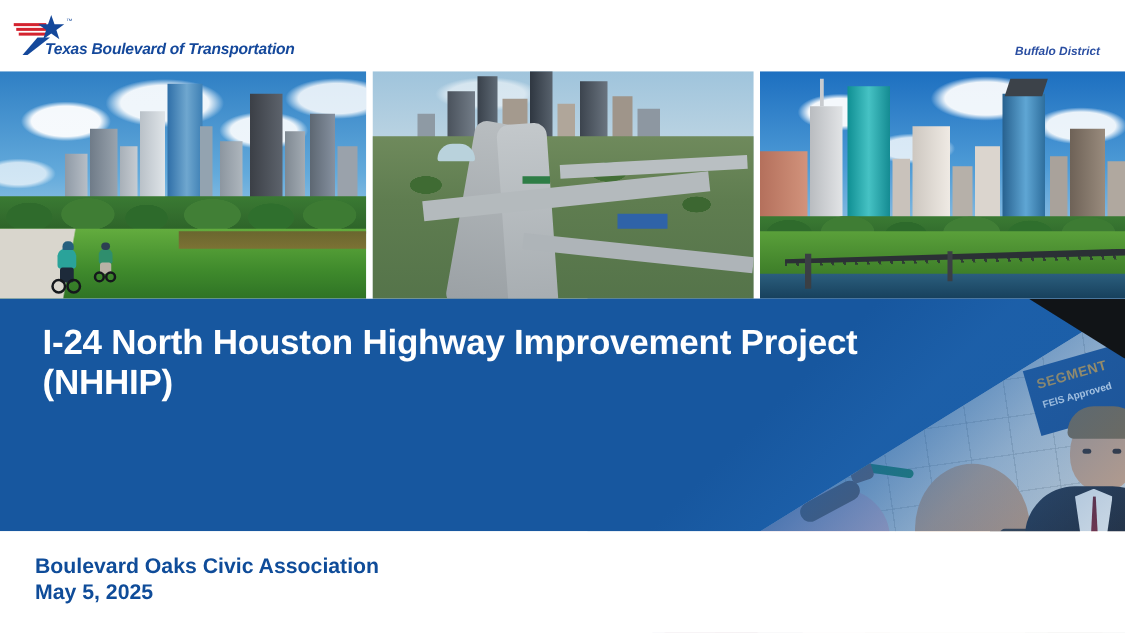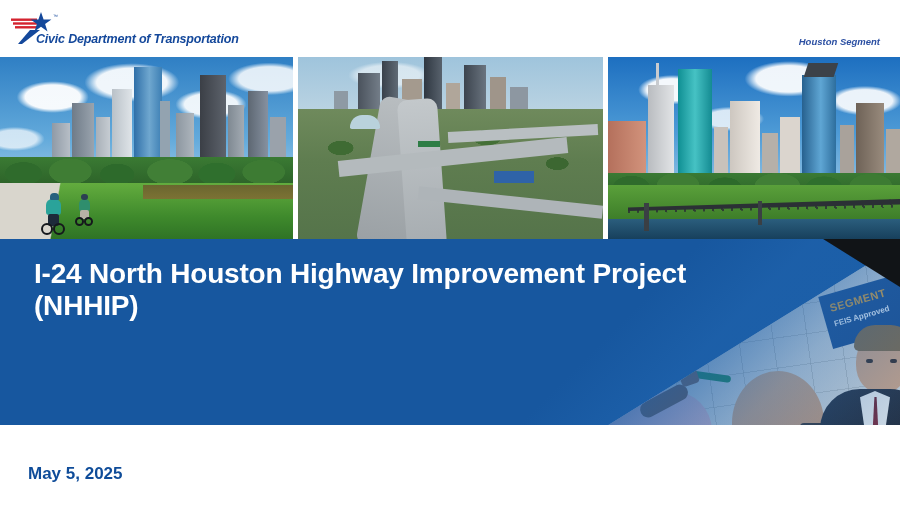--- a/index.html
+++ b/index.html
@@ -183,24 +183,24 @@
 
     <div class="logo-wrap">
       <svg class="logo-mark" viewBox="0 0 60 40">
         <rect x="3" y="10.5" width="26" height="2.4" fill="#D4232F"></rect>
         <rect x="5" y="14.3" width="24" height="2.4" fill="#D4232F"></rect>
         <rect x="7" y="18.1" width="22" height="2.4" fill="#D4232F"></rect>
         <polygon points="33,4 35.6,11.4 43.4,11.4 37.1,16 39.5,23.4 33,18.8 26.5,23.4 28.9,16 22.6,11.4 30.4,11.4" fill="#14489B"></polygon>
         <polygon points="10,36 22,22 32,22 14,36" fill="#14489B"></polygon>
         <text x="45" y="10" font-size="5" fill="#14489B" font-family="Liberation Sans, sans-serif">™</text>
       </svg>
-      <div class="logo-text">Civic Department of Transportation</div>
-    </div>
-
-    <div class="district">Houston Segment</div>
+      <div class="logo-text">Texas Boulevard of Transportation</div>
+    </div>
+
+    <div class="district">Buffalo District</div>
   </div>
 
   <div class="photo-strip">
 
     <div class="photo p1">
       <div class="sky"></div>
       <div class="bldg" style="left:52px; bottom:64px; width:18px; height:52px; background:linear-gradient(90deg,#8f9aa6,#b7bec6);"></div>
       <div class="bldg" style="left:72px; bottom:64px; width:22px; height:72px; background:linear-gradient(90deg,#6f7b88,#9aa4ae);"></div>
       <div class="bldg" style="left:96px; bottom:64px; width:14px; height:58px; background:linear-gradient(90deg,#a8b0b8,#c6ccd2);"></div>
       <div class="bldg" style="left:112px; bottom:64px; width:20px; height:86px; background:linear-gradient(90deg,#b9c1c8,#dfe4e8);"></div>
@@ -378,18 +378,19 @@
 
   <div style="position:absolute; left:470px; top:239px; width:430px; height:186px; pointer-events:none;">
     <div class="band-photo-tint"></div>
   </div>
   <div style="position:absolute; right:0; top:239px; width:120px; height:48px; background:#111417;
               clip-path:polygon(100% 0, 100% 100%, 36% 0);"></div>
 
   <h1 class="title">I-24 North Houston Highway Improvement Project (NHHIP)</h1>
 
   <div class="footer"></div>
+  <div class="footer-org">Boulevard Oaks Civic Association</div>
   <div class="footer-date">May 5, 2025</div>
 
   <div style="position:absolute; left:420px; top:425px; width:480px; height:81px; overflow:hidden; pointer-events:none;">
   </div>
 
 </div>
 
 </body></html>

